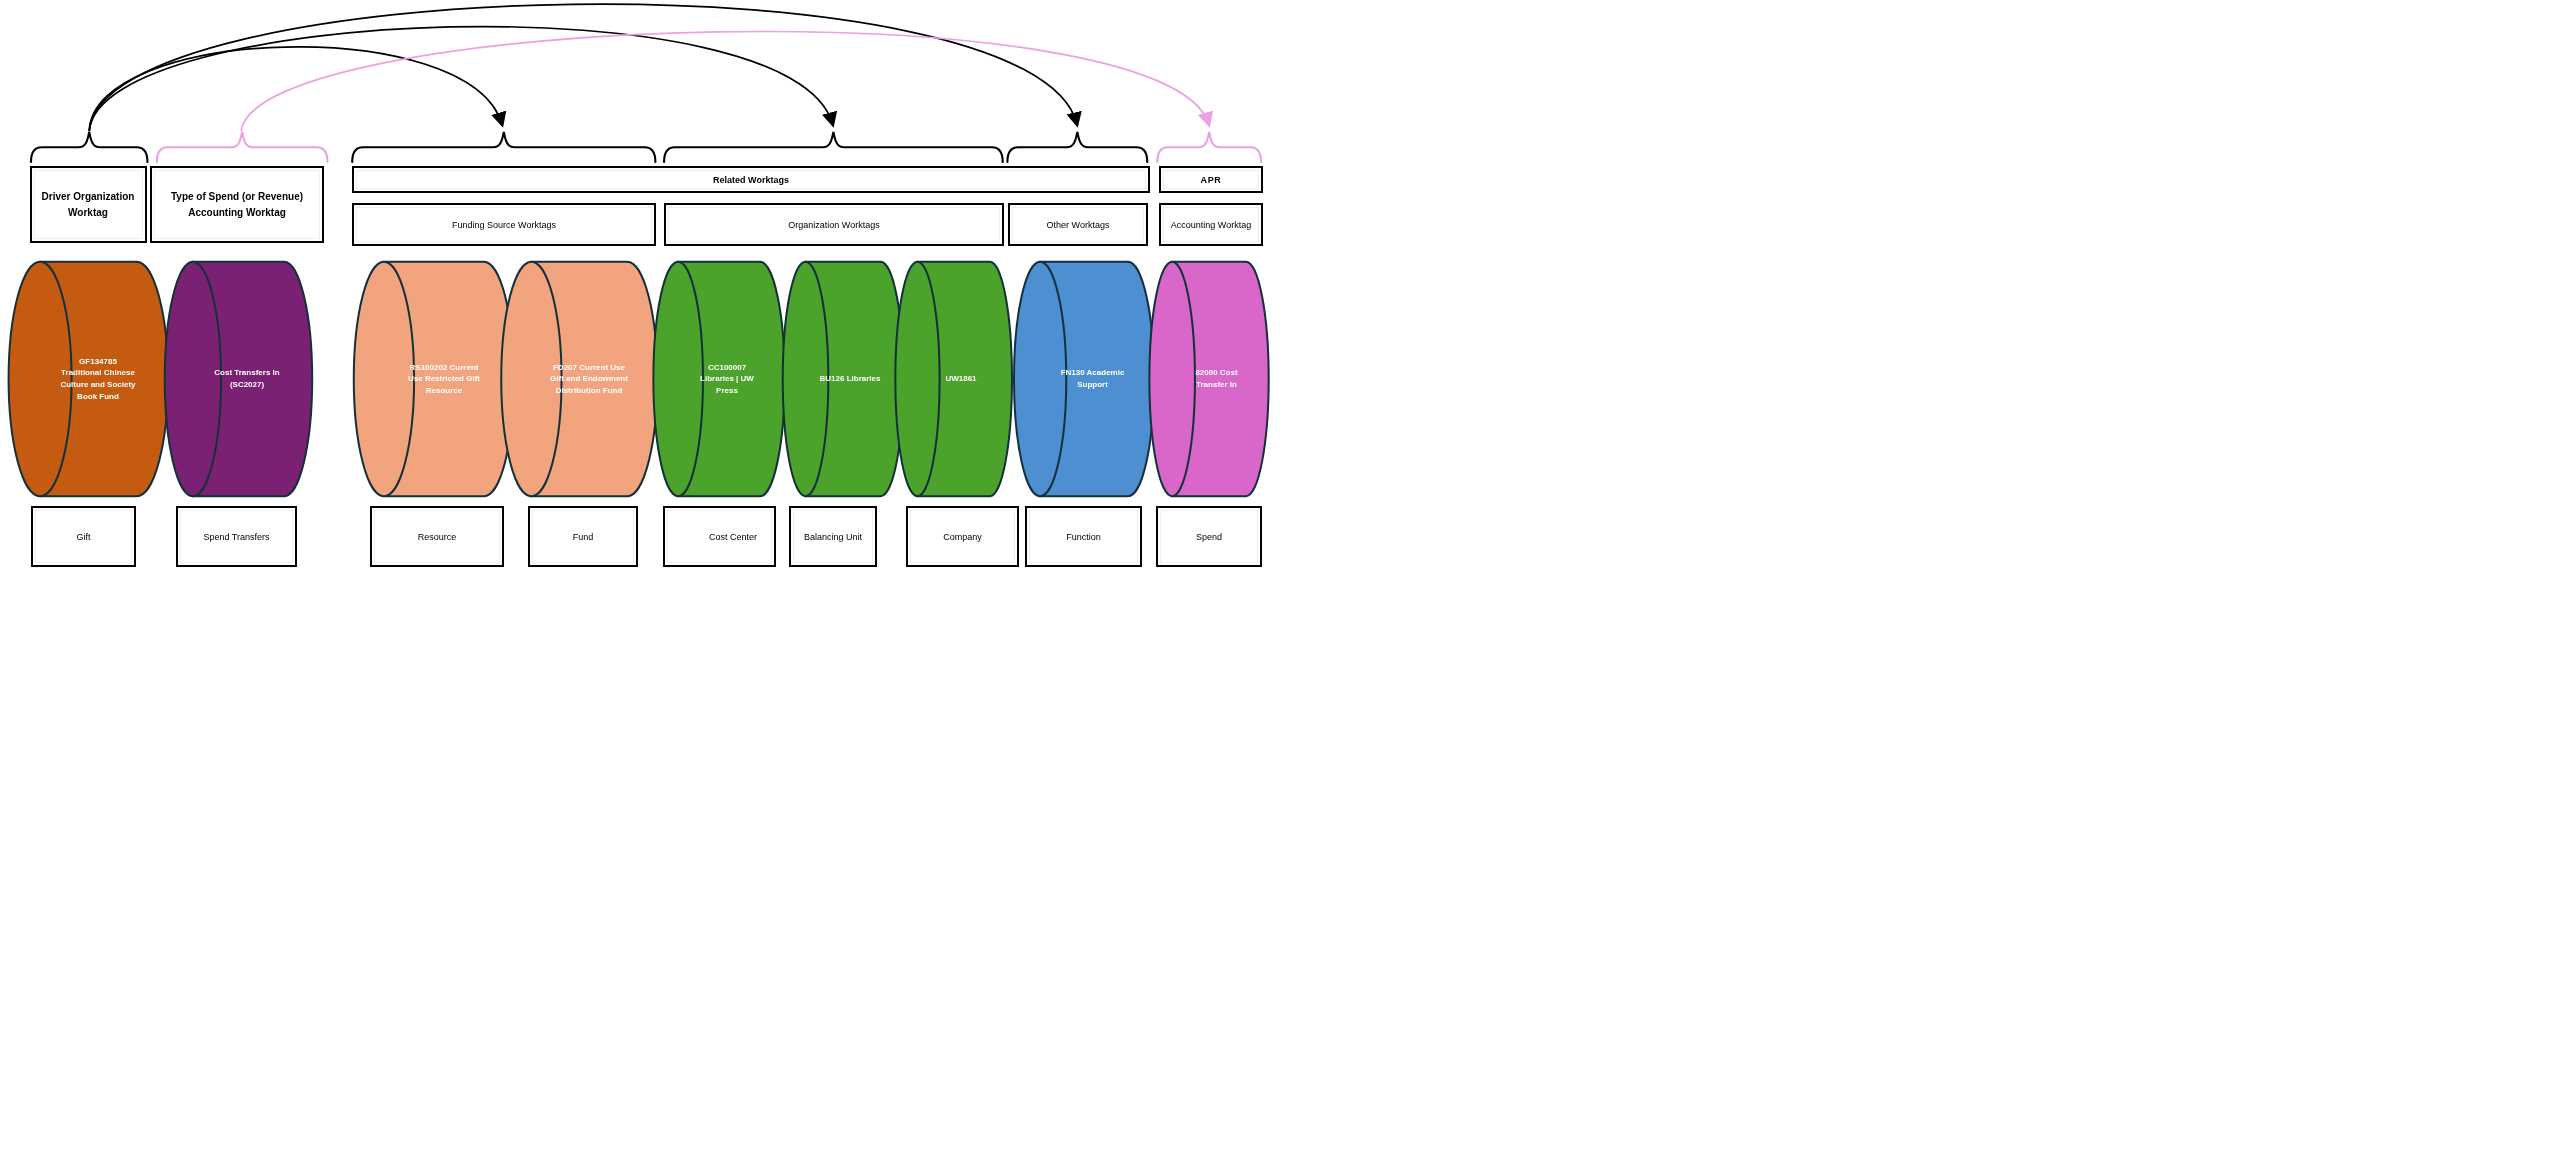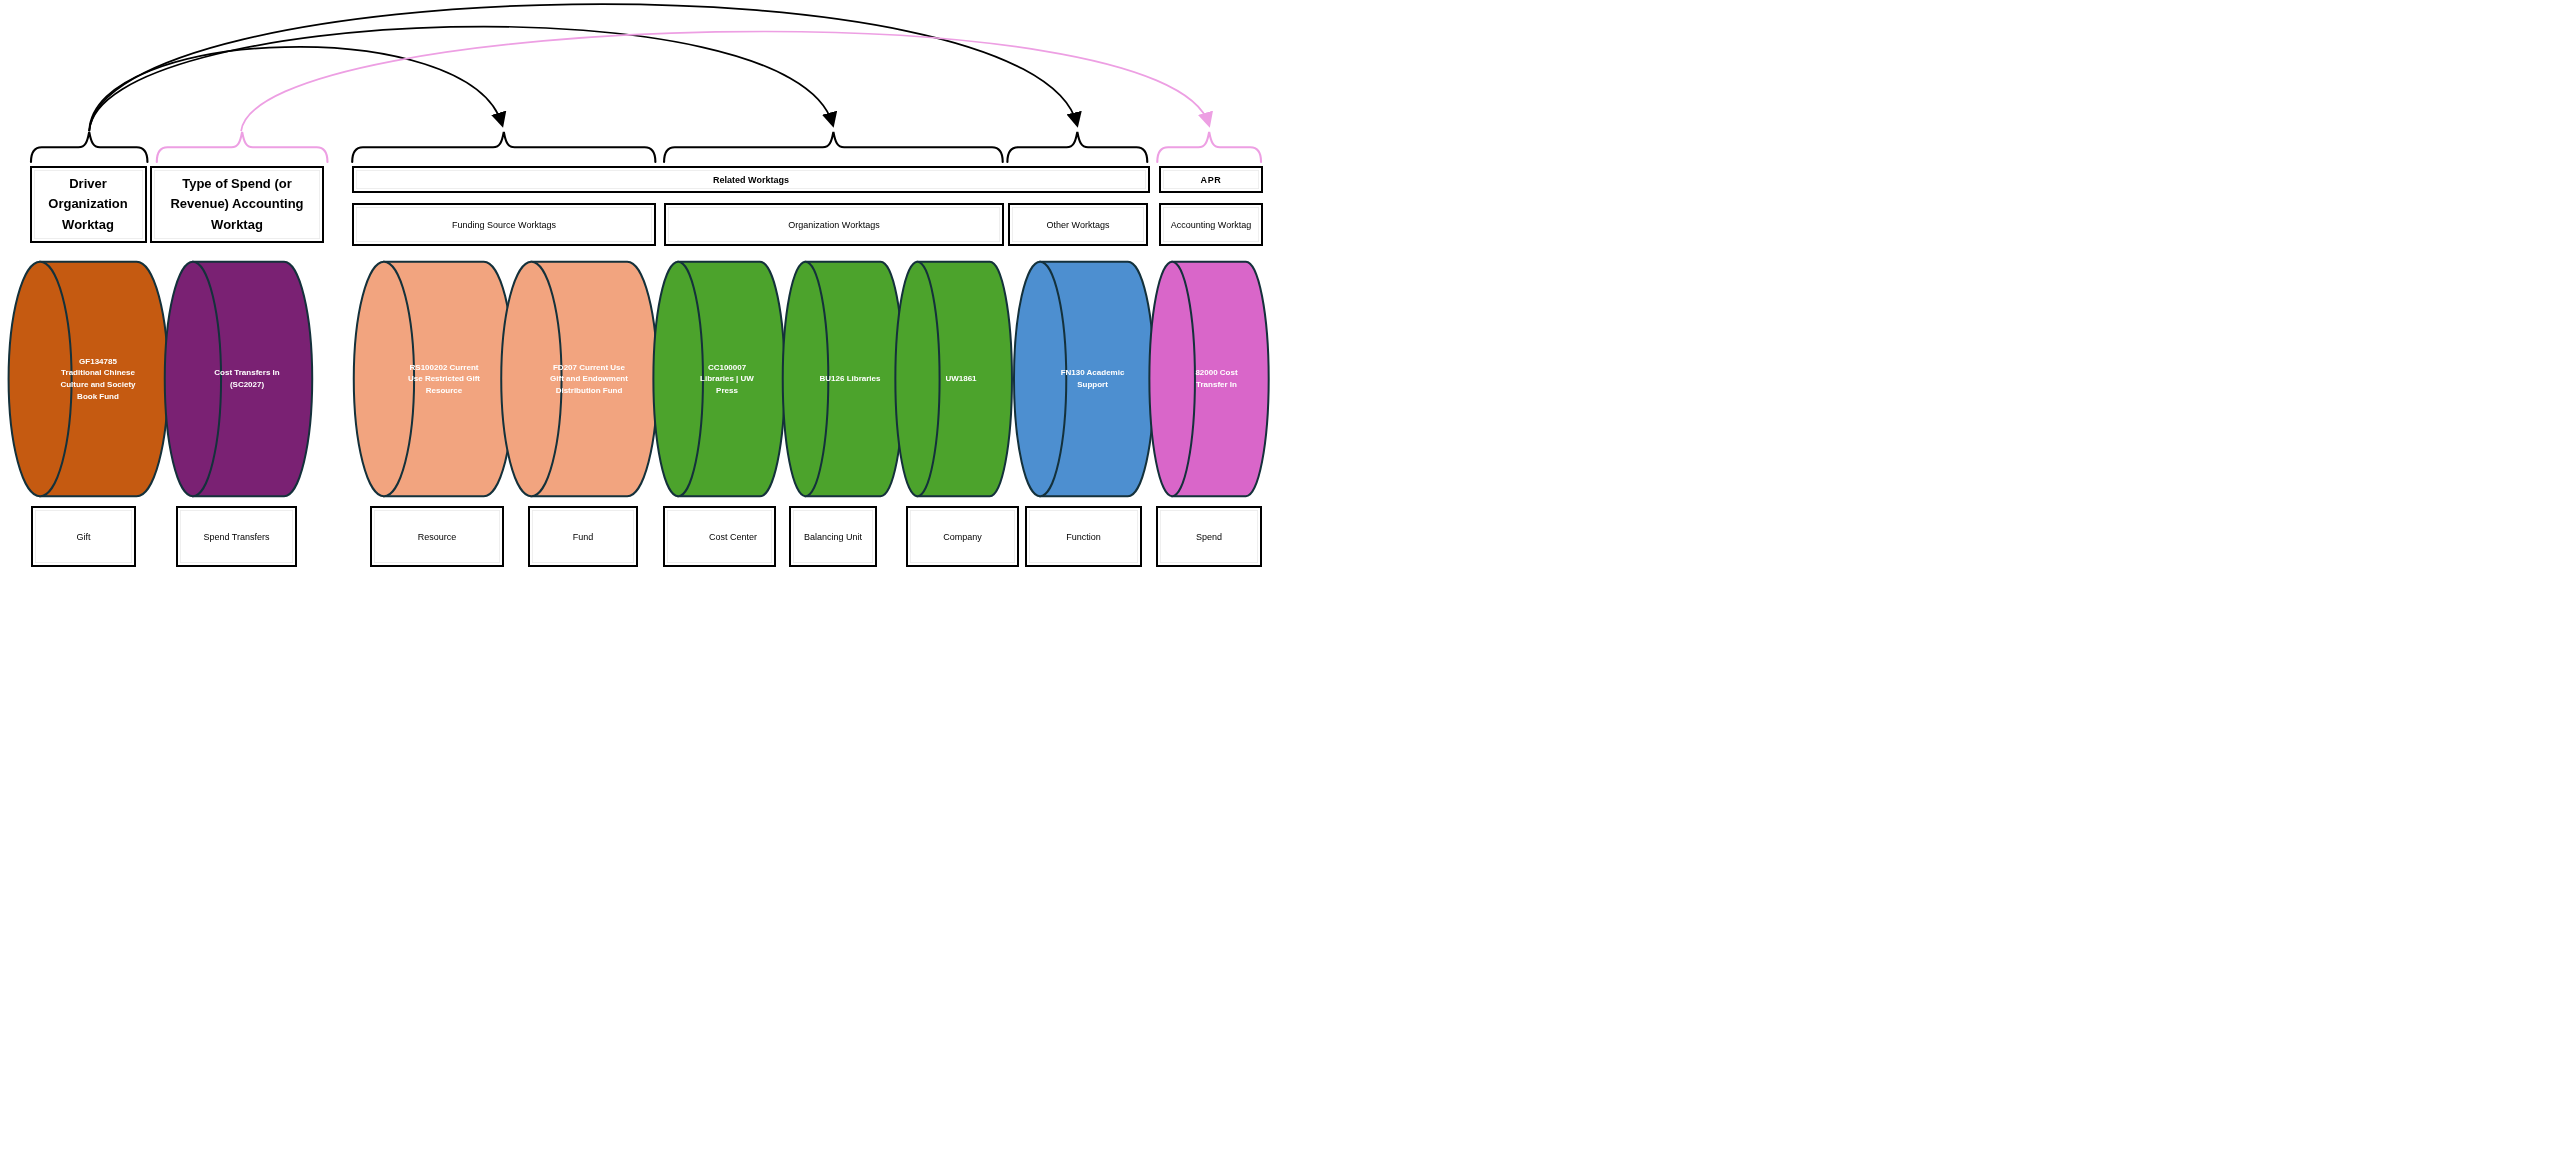--- a/index.html
+++ b/index.html
@@ -17,21 +17,21 @@
     background:#ffffff;
     border:2px solid #000000;
     box-shadow: inset 0 0 0 2px #ffffff, inset 0 0 0 2.7px #e9e9e9;
     display:flex;
     align-items:center;
     justify-content:center;
     text-align:center;
     color:#000000;
     box-sizing:border-box;
   }
-  .hdr-big{font-weight:bold;font-size:13px;line-height:1.55;padding:0 9.4px;}
+  .hdr-big{font-weight:bold;font-size:10px;line-height:1.55;padding:0 9.4px;}
   .hdr-bar{font-weight:bold;font-size:9px;}
   .hdr-sub{font-weight:normal;font-size:9px;}
   .hdr-apr{font-weight:bold;font-size:9px;letter-spacing:0.7px;}
   .bottom-box{font-weight:normal;font-size:9px;}
   .cyl-label{
     position:absolute;
     display:flex;
     align-items:center;
     justify-content:center;
     text-align:center;

